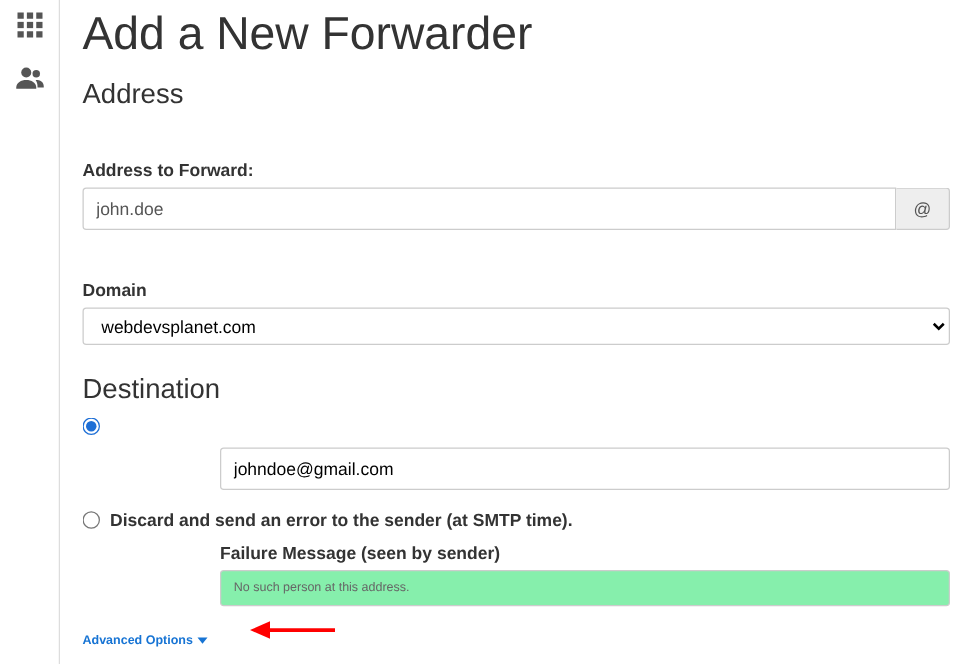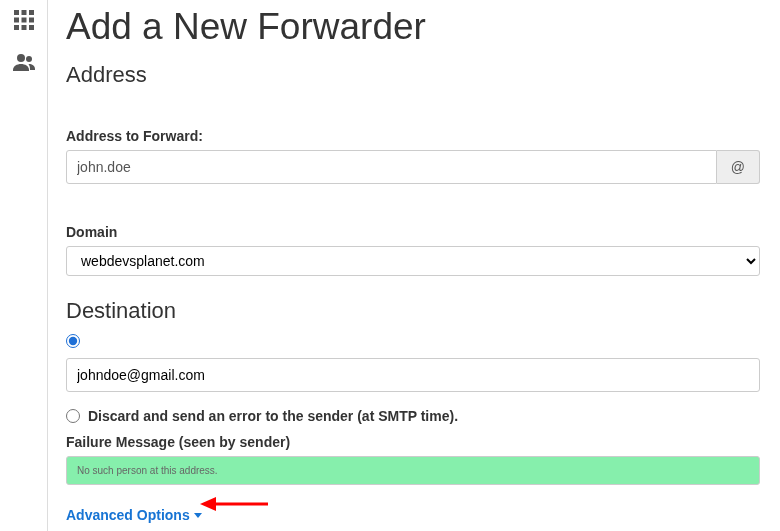--- a/index.html
+++ b/index.html
@@ -11,25 +11,25 @@
 h1 { font-size: 37px; font-weight: 400; color: #333; margin-bottom: 14px; }
 h2 { font-size: 22px; font-weight: 400; color: #333; margin-top: 4px; margin-bottom: 10px; }
 .label { font-weight: 600; font-size: 14px; margin-bottom: 6px; display: block; margin-top: 40px; }
 .input-group { display: flex; margin-bottom: 14px; }
 .input-text { flex: 1; padding: 8px 10px; border: 1px solid #ccc; border-radius: 3px 0 0 3px; font-size: 14px; color: #555; }
 .input-addon { padding: 8px 14px; border: 1px solid #ccc; border-left: none; background: #eee; color: #555; border-radius: 0 3px 3px 0; }
 select { width: 100%; padding: 5px 10px; border: 1px solid #ccc; border-radius: 3px; font-size: 14px; background: #fff; margin-bottom: 18px; }
 .radio-row { display: flex; align-items: center; gap: 8px; margin-bottom: 10px; }
 .radio-row input[type="radio"] { width: 14px; height: 14px; accent-color: #1e6fd6; }
 .radio-label { font-weight: 600; font-size: 14px; }
-.indented { margin-bottom: 16px; }
+.indented { margin-left: 110px; margin-bottom: 16px; }
 .indented input { width: 100%; padding: 8px 10px; border: 1px solid #ccc; border-radius: 3px; font-size: 14px; }
 .indented .sublabel { font-weight: 600; font-size: 14px; margin-bottom: 6px; display: block; }
 .indented .disabled-input { width: 100%; padding: 8px 10px; border: 1px solid #ccc; border-radius: 3px; font-size: 10px; background: #86efac; color: #666; }
-.adv-link { color: #1774d4; font-weight: 600; font-size: 14px; cursor: pointer; display: inline-flex; align-items: center; gap: 4px; margin: 6px 0 14px 0; }
+.adv-link { color: #1774d4; font-weight: 600; font-size: 10px; cursor: pointer; display: inline-flex; align-items: center; gap: 4px; margin: 6px 0 14px 0; }
 .caret { width: 0; height: 0; border-left: 4px solid transparent; border-right: 4px solid transparent; border-top: 5px solid #1774d4; }
 .btn-primary { background: #286cb5; color: #fff; border: 1px solid #285e8e; padding: 8px 14px; font-size: 14px; border-radius: 3px; cursor: pointer; }
 .btn-highlight { display: inline-block; border: 3px solid #ff0000; padding: 2px; border-radius: 2px; position: relative; }
 .arrow-annotation { position: absolute; left: 200px; top: 492px; pointer-events: none; }
 </style>
 </head>
 <body>
 
 <div class="layout">
   <div class="sidebar">

